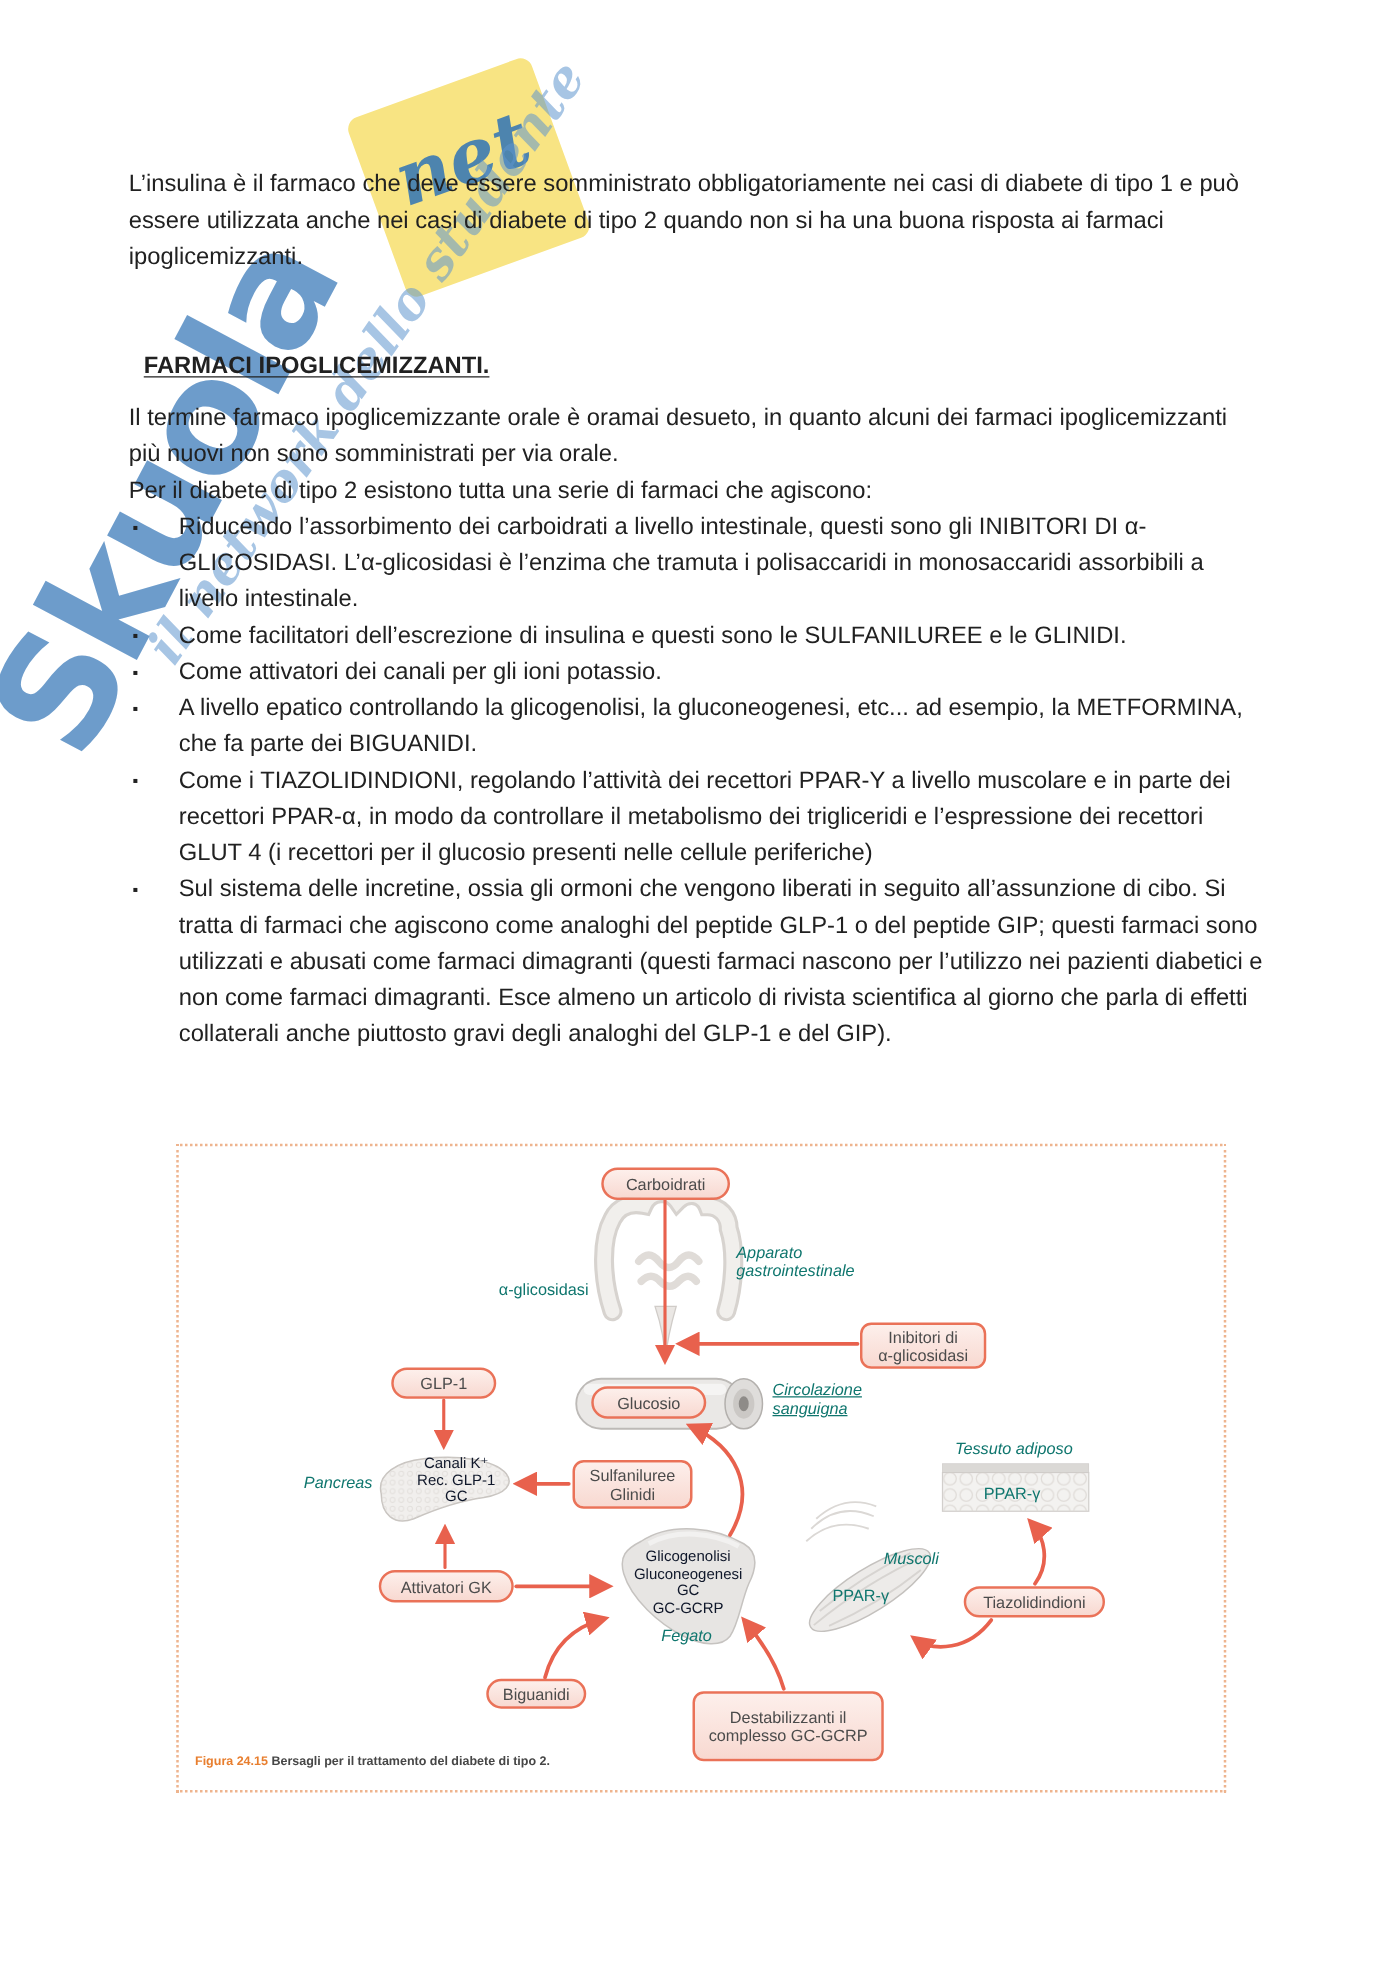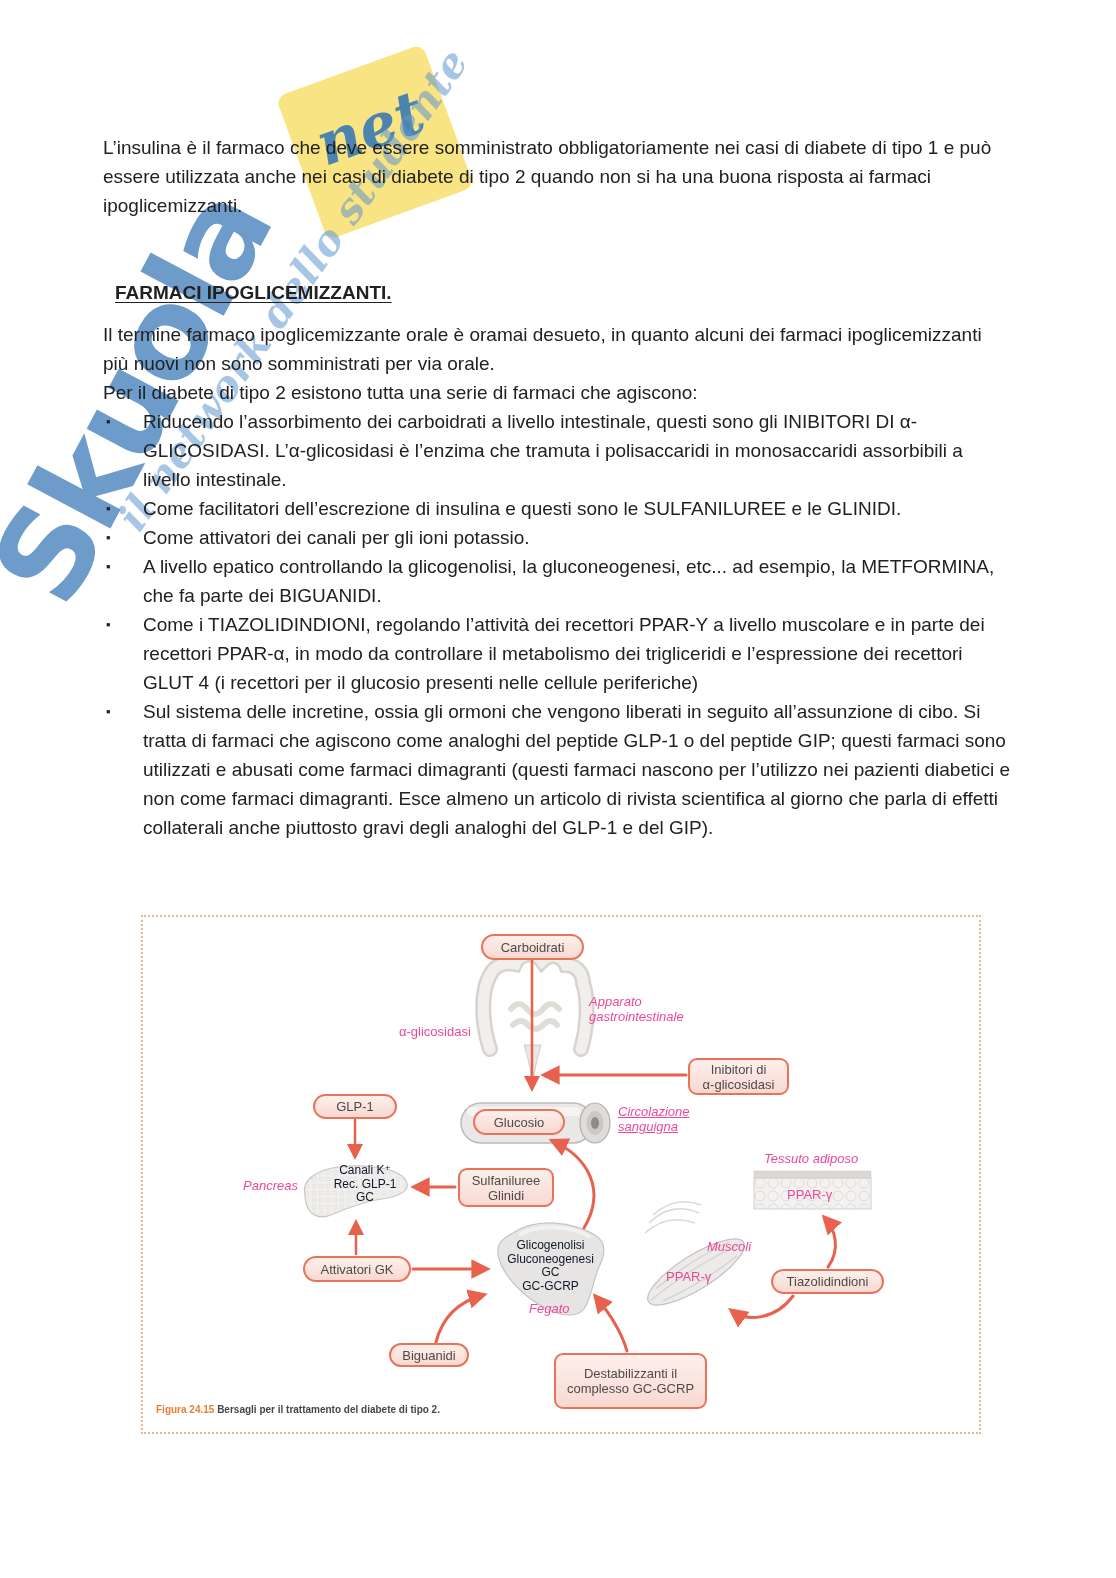--- a/index.html
+++ b/index.html
@@ -36,21 +36,21 @@
   .figure-frame{position:absolute;left:141px;top:915px;width:840px;height:519px;
                 box-sizing:border-box;border:2px dotted #eeb48e;background:#fff;z-index:1;}
   .fig-art{position:absolute;left:0;top:0;z-index:0;}
   .nd{position:absolute;z-index:2;display:flex;align-items:center;justify-content:center;
       text-align:center;box-sizing:border-box;
       border:2px solid #ea7258;color:#4b4b4b;
       background:linear-gradient(180deg,#fdefeb 0%,#f8d9d1 100%);
       font-size:13px;line-height:15px;white-space:pre-line;}
   .pill{border-radius:14px;}
   .rbox{border-radius:9px;}
-  .fig-label{position:absolute;z-index:1;color:#ec4899;font-size:13px;line-height:15px;
+  .fig-label{position:absolute;z-index:1;color:#0f766e;font-size:13px;line-height:15px;
       white-space:pre-line;}
   .ital{font-style:italic;}
   .organ-text{position:absolute;z-index:1;color:#0f172a;font-size:12px;line-height:13.5px;
       text-align:center;white-space:pre-line;}
   .fig-caption{position:absolute;left:13px;top:487px;z-index:2;font-size:10px;font-weight:700;
       color:#464646;white-space:nowrap;}
   .fig-caption .cap-label{color:#e87e2e;}
 </style>
 </head>
 <body>

